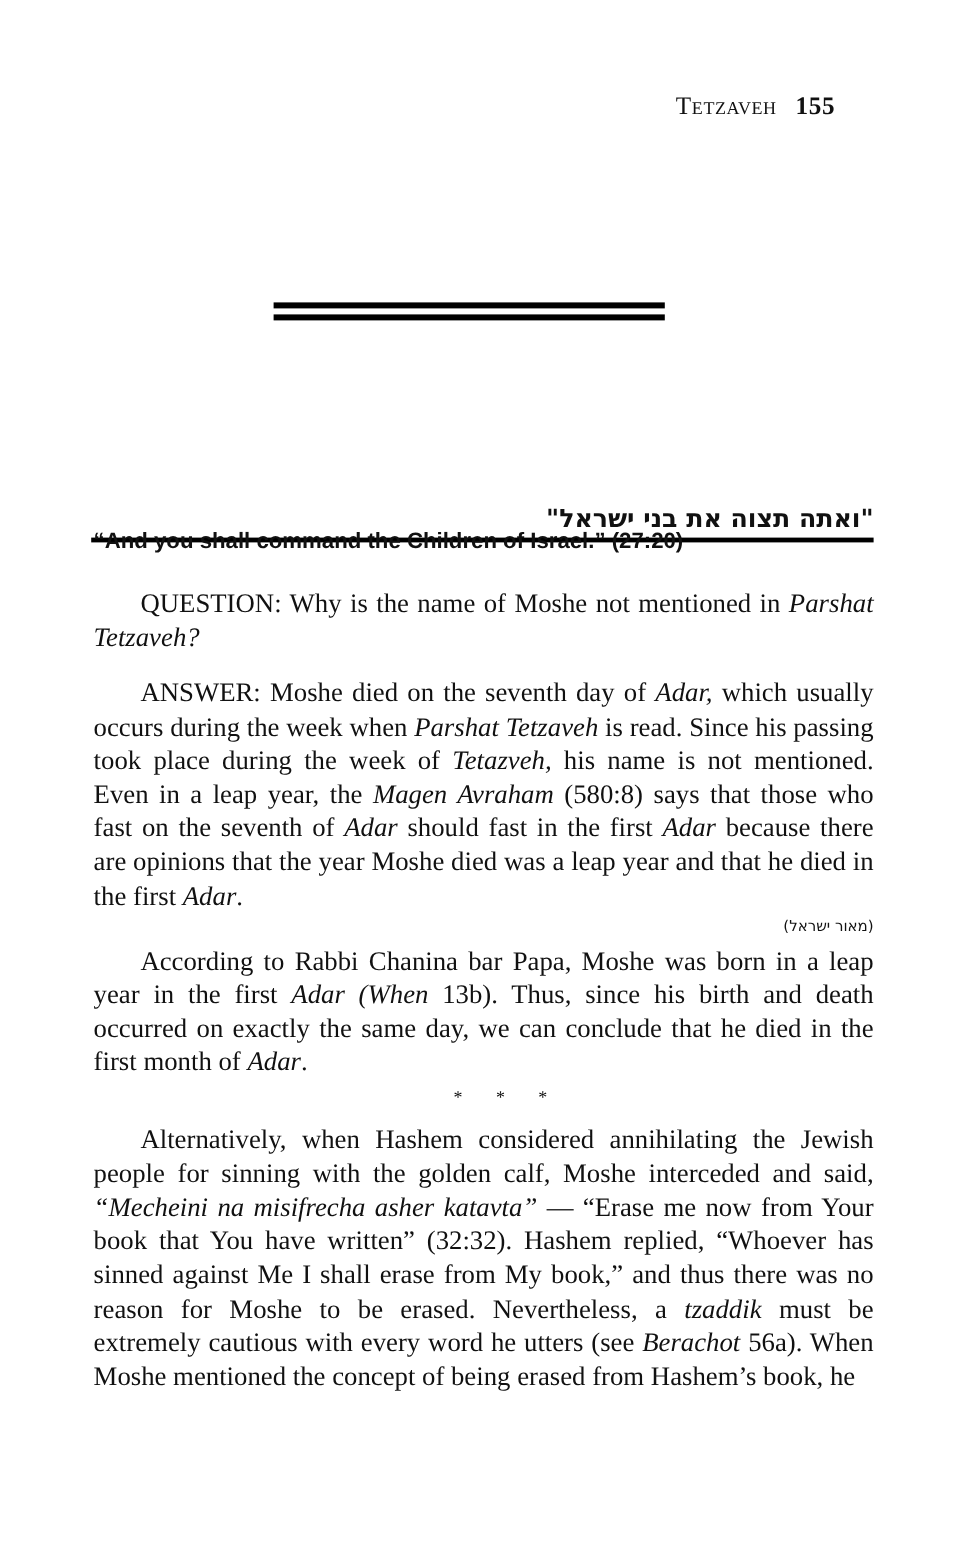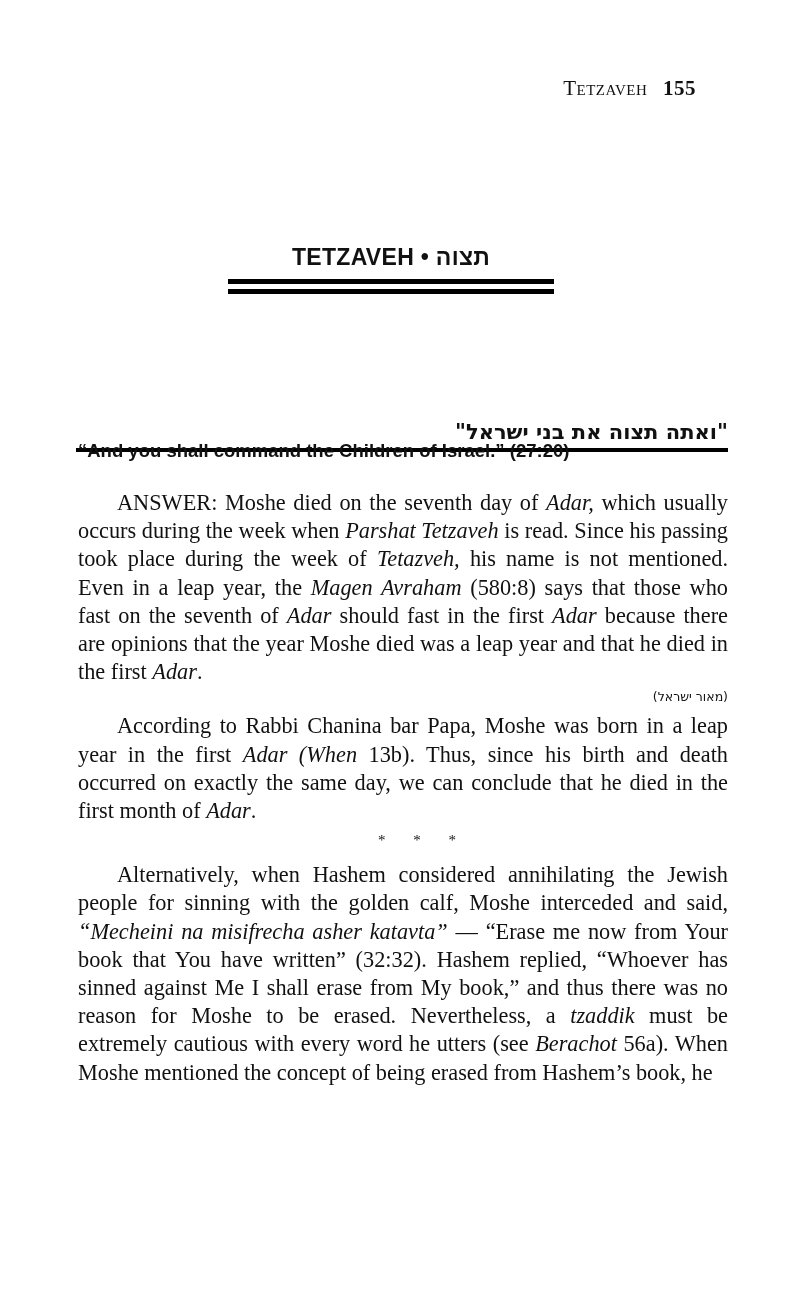--- a/index.html
+++ b/index.html
@@ -8,47 +8,43 @@
   .running-head .title { font-variant:small-caps; }
   .running-head .page-num { font-weight:bold; margin-left:10px;text-align:right; }
   .chapter { position:absolute; top:244px; left:228px; width:326px; text-align:center; }
   .chapter-title { font-family:"Liberation Sans", "DejaVu Sans", sans-serif; font-weight:bold; font-size:23px; letter-spacing:0.3px; }
   .chapter-rule { height:5px; background:#000; margin-top:8px; }
   .chapter-rule.second { margin-top:5px; }
   .hebrew-verse { position:absolute; top:420px; left:76px; width:652px; text-align:right; direction:rtl; font-family:"DejaVu Sans", sans-serif; font-weight:bold; font-size:21px; padding-bottom:4px; border-bottom:4px solid #000; }
   .verse-translation { position:absolute; top:440px; left:78px; font-family:"Liberation Sans", "DejaVu Sans", sans-serif; font-weight:bold; font-size:18.5px; }
   .body { position:absolute; top:489px; left:78px; width:650px; font-family:"Liberation Serif", "DejaVu Serif", serif; font-size:22.3px; line-height:28.2px; text-align:justify; }
   .body p { margin:0; text-indent:39px; }
-  .body p + p { margin-top:7px; }
+  .body p + p { margin-top:18px; }
   .source { text-align:right; direction:rtl; font-family:"DejaVu Sans", sans-serif; font-size:12.5px; line-height:17px; margin:2px 0 7px 0; }
   .separator { text-align:center; font-family:"Liberation Serif", serif; font-size:15px; letter-spacing:12px; margin:4px 0 10px 40px; line-height:22px; }
   em { font-style:italic; }
 </style>
 </head>
 <body>
 
 <div class="running-head">
   <span class="title">Tetzaveh</span>
   <span class="page-num">155</span>
 </div>
 
 <div class="chapter">
-  <div class="chapter-title">
-    <span>TETZAVEH</span>
-    <span>•</span>
-    <span>תצוה</span>
-  </div>
   <div class="chapter-rule"></div>
   <div class="chapter-rule second"></div>
 </div>
 
 <div class="hebrew-verse">"ואתה תצוה את בני ישראל"</div>
 <div class="verse-translation">“And you shall command the Children of Israel.” (27:20)</div>
 
 <div class="body">
+  <p><span>QUESTION: Why is the name of Moshe not mentioned in </span><em>Parshat Tetzaveh?</em></p>
 
   <p><span>ANSWER: Moshe died on the seventh day of </span><em>Adar,</em><span> which usually occurs during the week when </span><em>Parshat Tetzaveh</em><span> is read. Since his passing took place during the week of </span><em>Tetazveh,</em><span> his name is not mentioned. Even in a leap year, the </span><em>Magen Avraham</em><span> (580:8) says that those who fast on the seventh of </span><em>Adar</em><span> should fast in the first </span><em>Adar</em><span> because there are opinions that the year Moshe died was a leap year and that he died in the first </span><em>Adar</em><span>.</span></p>
   <div class="source">(מאור ישראל)</div>
 
   <p><span>According to Rabbi Chanina bar Papa, Moshe was born in a leap year in the first </span><em>Adar (When</em><span> 13b). Thus, since his birth and death occurred on exactly the same day, we can conclude that he died in the first month of </span><em>Adar</em><span>.</span></p>
 
   <div class="separator">* * *</div>
 
   <p><span>Alternatively, when Hashem considered annihilating the Jewish people for sinning with the golden calf, Moshe interceded and said, </span><em>“Mecheini na misifrecha asher katavta”</em><span> — “Erase me now from Your book that You have written” (32:32). Hashem replied, “Whoever has sinned against Me I shall erase from My book,” and thus there was no reason for Moshe to be erased. Nevertheless, a </span><em>tzaddik</em><span> must be extremely cautious with every word he utters (see </span><em>Berachot</em><span> 56a). When Moshe mentioned the concept of being erased from Hashem’s book, he</span></p>
 </div>

